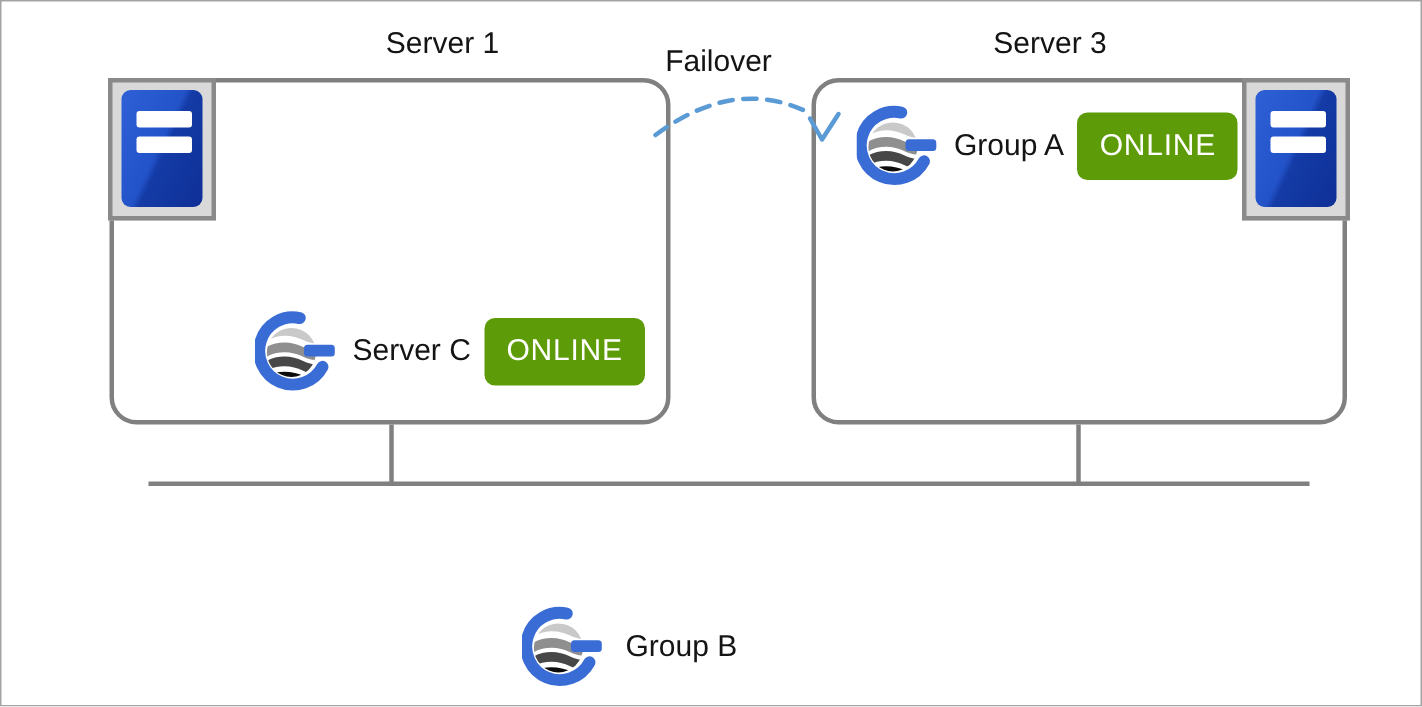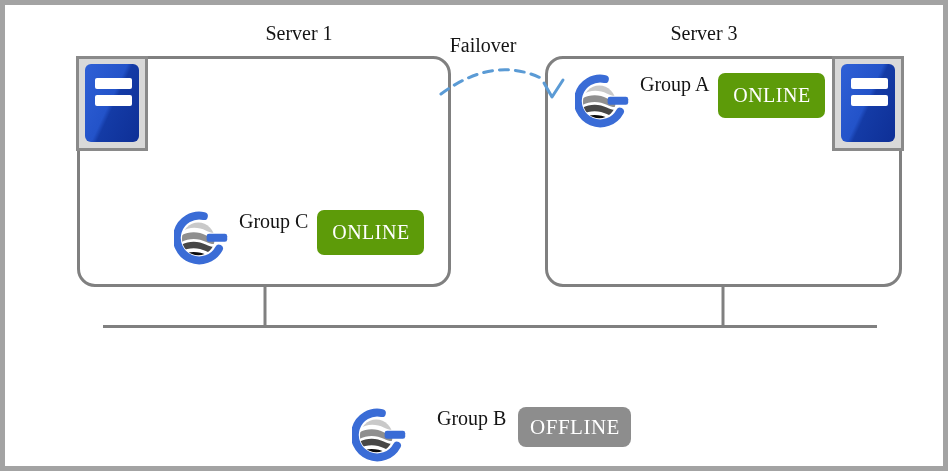--- a/index.html
+++ b/index.html
@@ -1,45 +1,45 @@
 <!DOCTYPE html>
 <html><head>
 <meta charset="utf-8">
 <style>
   html,body{margin:0;padding:0;background:#fff;}
   .canvas{
     position:relative;width:948px;height:471px;box-sizing:border-box;
-    background:#ffffff;border:5px solid #a3a3a3;
-    font-family:Liberation Serif, serif;color:#111;overflow:hidden;
+    background:#ffffff;border:1px solid #a3a3a3;
+    font-family:Liberation Sans, sans-serif;color:#111;overflow:hidden;
   }
   .server-box{position:absolute;border:3px solid #808080;border-radius:18px;background:#fff;box-sizing:border-box;}
   #server1-box{left:72px;top:51px;width:374px;height:231px;}
   #server2-box{left:540px;top:51px;width:357px;height:231px;}
 
   .diagram-label{position:absolute;transform:translateX(-50%);font-size:20px;white-space:nowrap;color:#141414;}
   #server1-label{left:294px;top:17px;}
   #server2-label{left:699px;top:17px;}
   #failover-label{left:478px;top:29px;}
 
   .tower{position:absolute;width:72px;height:95px;background:#d9d9d9;border:3px solid #8a8a8a;box-sizing:border-box;z-index:4;}
   #tower1{left:71px;top:51px;}
   #tower2{left:827px;top:51px;}
   .tower-body{position:absolute;left:6px;top:5px;width:54px;height:78px;border-radius:6px;
     background:linear-gradient(115deg,#2f60d6 0%,#2353c9 47%,#143ba6 53%,#0e2f96 100%);}
   .tower-bar{position:absolute;left:10px;width:37px;height:11px;background:#ffffff;border-radius:2px;}
   .tower-bar.b1{top:14px;}
   .tower-bar.b2{top:31px;}
 
-  .group-row{position:absolute;display:flex;z-index:6;}
+  .group-row{position:absolute;display:flex;align-items:center;z-index:6;}
   #row-a{left:570px;top:68px;}
   #row-c{left:169px;top:205px;}
   #row-b{left:347px;top:402px;}
   .group-icon{width:56px;height:56px;flex:0 0 auto;}
   .group-label{font-size:20px;margin-left:9px;white-space:nowrap;color:#141414;}
-  #row-b .group-label{margin-left:29px;}
+  #row-b .group-label{margin-left:13px;}
   .badge{display:flex;align-items:center;justify-content:center;color:#fff;
     border-radius:7px;letter-spacing:0.5px;flex:0 0 auto;}
   .badge.online{width:107px;height:45px;font-size:20px;margin-left:9px;}
   .badge.offline{width:113px;height:40px;font-size:21px;margin-left:12px;border-radius:8px;}
 
   #wires{position:absolute;left:0;top:0;z-index:5;pointer-events:none;}
 </style>
 </head>
 <body>
 
@@ -97,25 +97,24 @@
         <use href="#gicon"></use>
       </svg>
     <span class="group-label">Group A</span>
     <span class="badge online" style="background:#5d9b09">ONLINE</span>
   </div>
 
   <div class="group-row" id="row-c">
     <svg class="group-icon">
         <use href="#gicon"></use>
       </svg>
-    <span class="group-label">Group C</span>
+    <span class="group-label">Server C</span>
     <span class="badge online" style="background:#5d9b09">ONLINE</span>
   </div>
 
   <div class="group-row" id="row-b">
     <svg class="group-icon">
         <use href="#gicon"></use>
       </svg>
     <span class="group-label">Group B</span>
-    <span class="badge offline" style="background:#8d8d8d">OFFLINE</span>
   </div>
 
 </div>
 
 </body></html>

